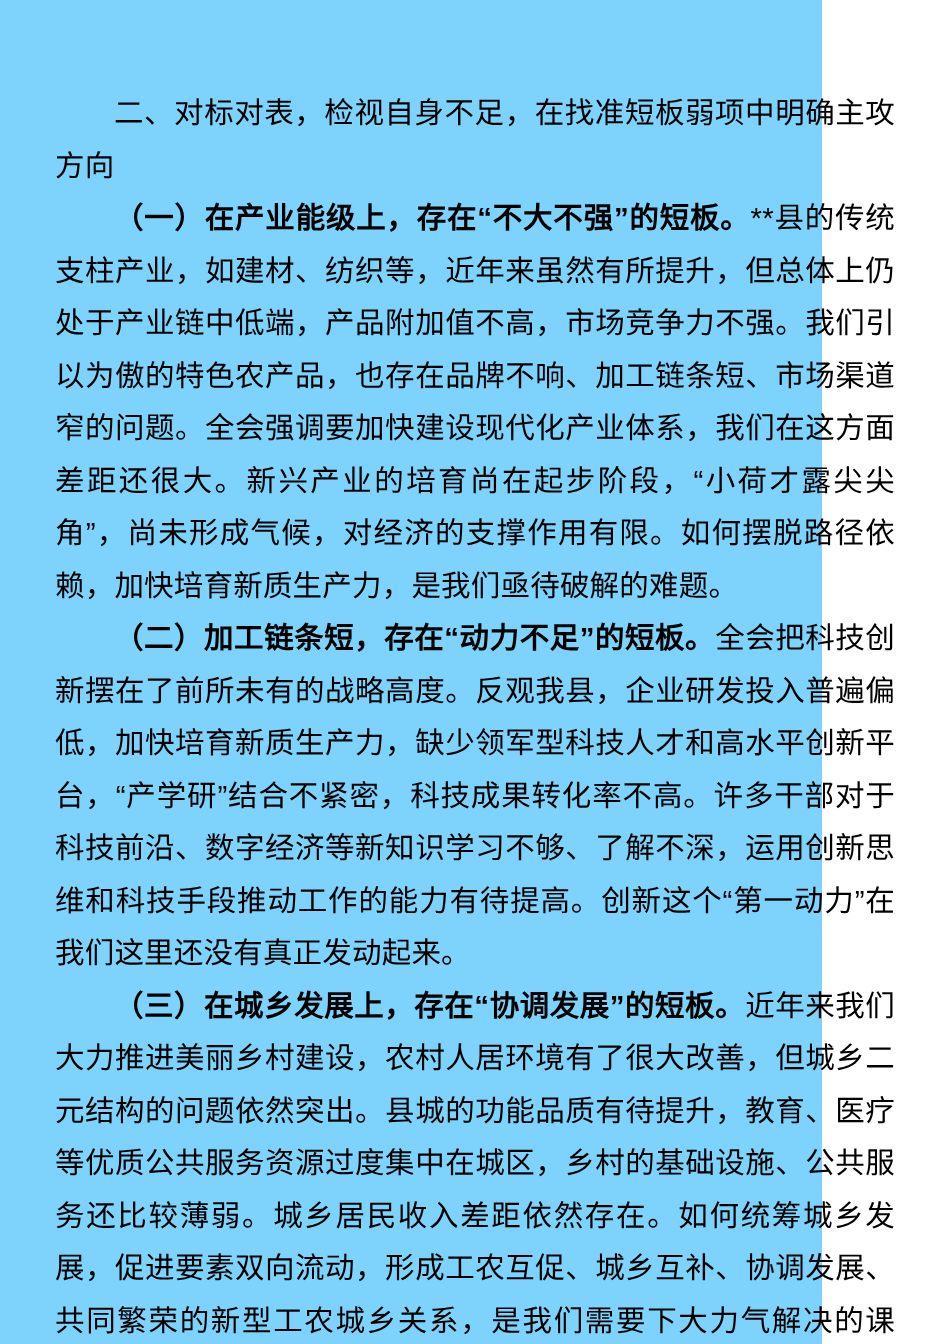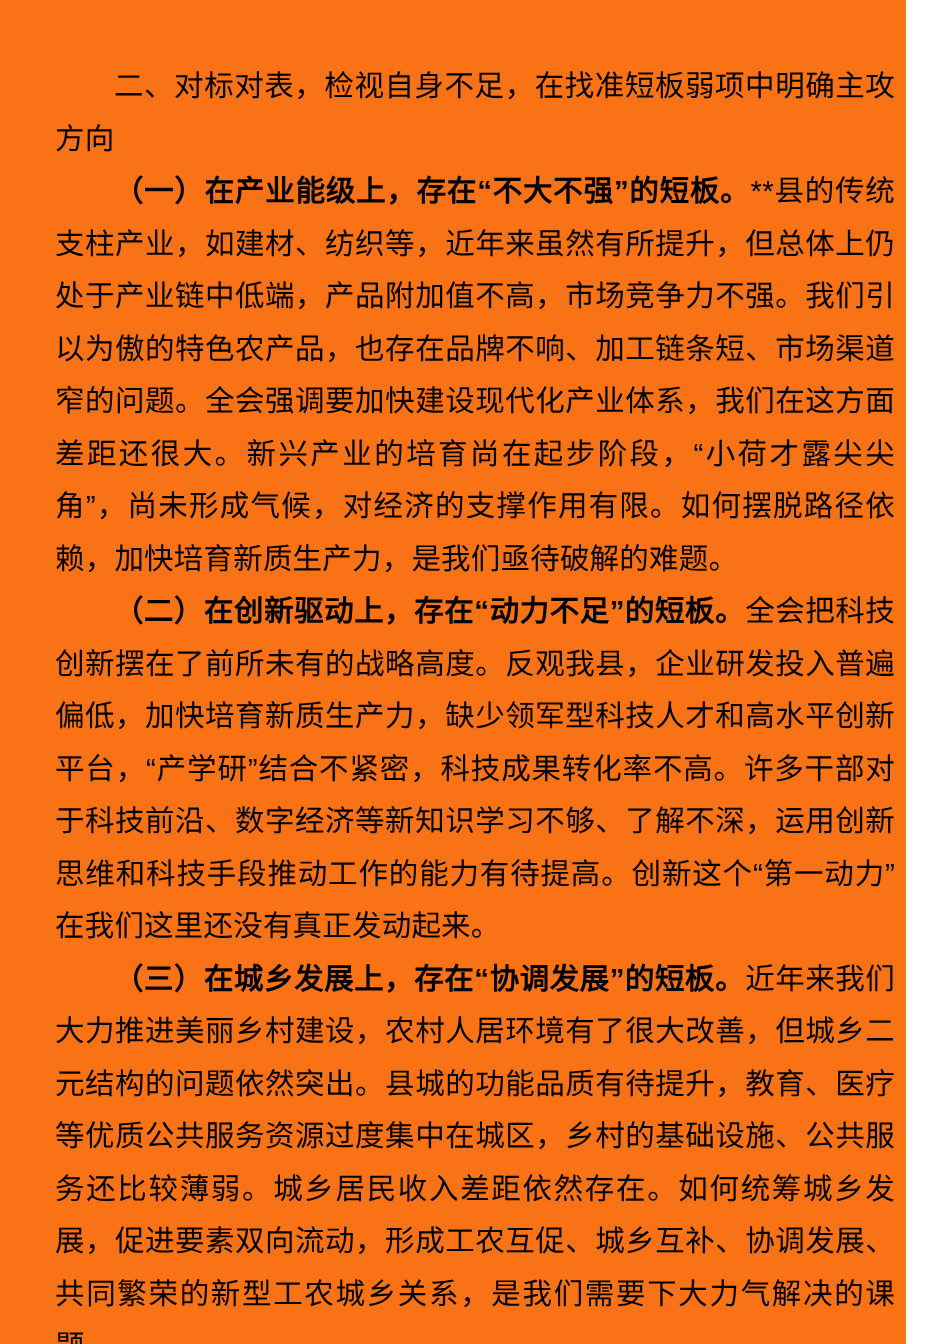--- a/index.html
+++ b/index.html
@@ -10,25 +10,25 @@
   }
   body {
     width: 950px;
     height: 1344px;
     font-family: "Liberation Sans", "DejaVu Sans", sans-serif;
     color: #000000;
     overflow: hidden;
   }
   .page {
     position: relative;
-    width: 906px;
+    width: 822px;
     height: 1344px;
-    background: #f97316;
+    background: #7dd3fc;
     box-sizing: border-box;
-    padding: 60px 55px 0 55px;
+    padding: 87px 55px 0 55px;
   }
   .doc-body {
     width: 840px;
   }
   p.para {
     margin: 0 0 0 0;
     font-size: 29.5px;
     line-height: 52.5px;
     letter-spacing: 0.2px;
     text-align: justify;
@@ -50,18 +50,18 @@
 <body>
 
 <div class="page">
   <div class="doc-body">
 
     <p class="para heading-line">二、对标对表，检视自身不足，在找准短板弱项中明确主攻方向</p>
 
 
     <p class="para"><span class="bold-lead">（一）在产业能级上，存在“不大不强”的短板。</span><span>**县的传统支柱产业，如建材、纺织等，近年来虽然有所提升，但总体上仍处于产业链中低端，产品附加值不高，市场竞争力不强。我们引以为傲的特色农产品，也存在品牌不响、加工链条短、市场渠道窄的问题。全会强调要加快建设现代化产业体系，我们在这方面差距还很大。新兴产业的培育尚在起步阶段，“小荷才露尖尖角”，尚未形成气候，对经济的支撑作用有限。如何摆脱路径依赖，加快培育新质生产力，是我们亟待破解的难题。</span></p>
 
-    <p class="para"><span class="bold-lead">（二）在创新驱动上，存在“动力不足”的短板。</span><span>全会把科技创新摆在了前所未有的战略高度。反观我县，企业研发投入普遍偏低，加快培育新质生产力，缺少领军型科技人才和高水平创新平台，“产学研”结合不紧密，科技成果转化率不高。许多干部对于科技前沿、数字经济等新知识学习不够、了解不深，运用创新思维和科技手段推动工作的能力有待提高。创新这个“第一动力”在我们这里还没有真正发动起来。</span></p>
+    <p class="para"><span class="bold-lead">（二）加工链条短，存在“动力不足”的短板。</span><span>全会把科技创新摆在了前所未有的战略高度。反观我县，企业研发投入普遍偏低，加快培育新质生产力，缺少领军型科技人才和高水平创新平台，“产学研”结合不紧密，科技成果转化率不高。许多干部对于科技前沿、数字经济等新知识学习不够、了解不深，运用创新思维和科技手段推动工作的能力有待提高。创新这个“第一动力”在我们这里还没有真正发动起来。</span></p>
 
     <p class="para"><span class="bold-lead">（三）在城乡发展上，存在“协调发展”的短板。</span><span>近年来我们大力推进美丽乡村建设，农村人居环境有了很大改善，但城乡二元结构的问题依然突出。县城的功能品质有待提升，教育、医疗等优质公共服务资源过度集中在城区，乡村的基础设施、公共服务还比较薄弱。城乡居民收入差距依然存在。如何统筹城乡发展，促进要素双向流动，形成工农互促、城乡互补、协调发展、共同繁荣的新型工农城乡关系，是我们需要下大力气解决的课题。</span></p>
 
   </div>
 </div>
 
 </body></html>

